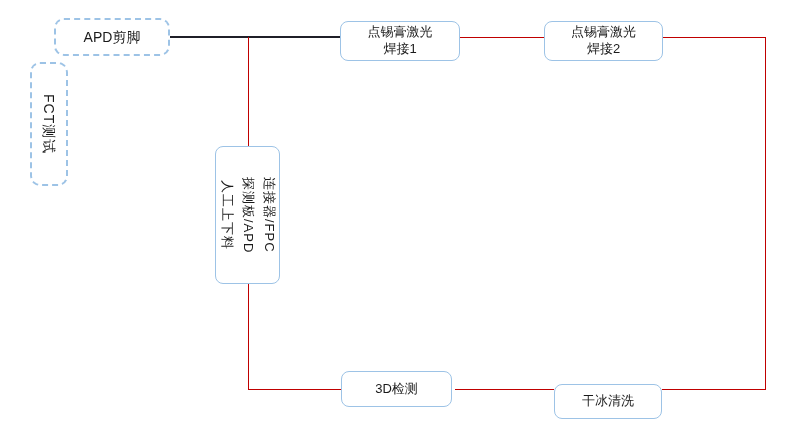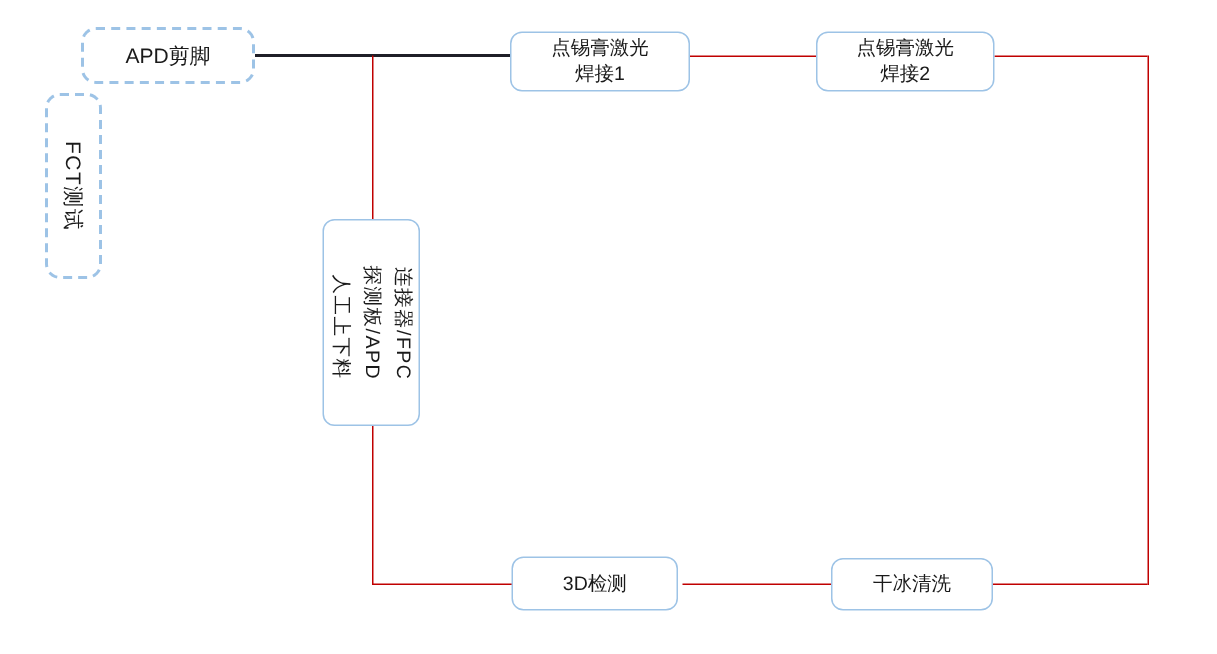--- a/index.html
+++ b/index.html
@@ -22,21 +22,21 @@
   
   .node {
     position:absolute;
     background:#ffffff;
     border:1.5px solid #9dc3e6;
     border-radius:8px;
     display:flex;
     flex-direction:column;
     align-items:center;
     justify-content:center;
-    text-align:right;
+    text-align:center;
     font-size:13px;
     line-height:1.3;
     color:#1a1a1a;
   }
   .node.dashed {
     border:2px dashed #9dc3e6;
     border-radius:10px;
     font-size:14px;
   }
   .vtext {
@@ -83,17 +83,17 @@
 
   <div class="node" style="left:544px; top:21px; width:119px; height:40px;">
     <span>点锡膏激光</span>
     <span>焊接2</span>
   </div>
 
   <div class="node" style="left:341px; top:371px; width:111px; height:36px;">
     <span>3D检测</span>
   </div>
 
-  <div class="node" style="left:554px; top:372px; width:108px; height:35px;">
+  <div class="node" style="left:554px; top:384px; width:108px; height:35px;">
     <span>干冰清洗</span>
   </div>
 
 </div>
 
 </body></html>

